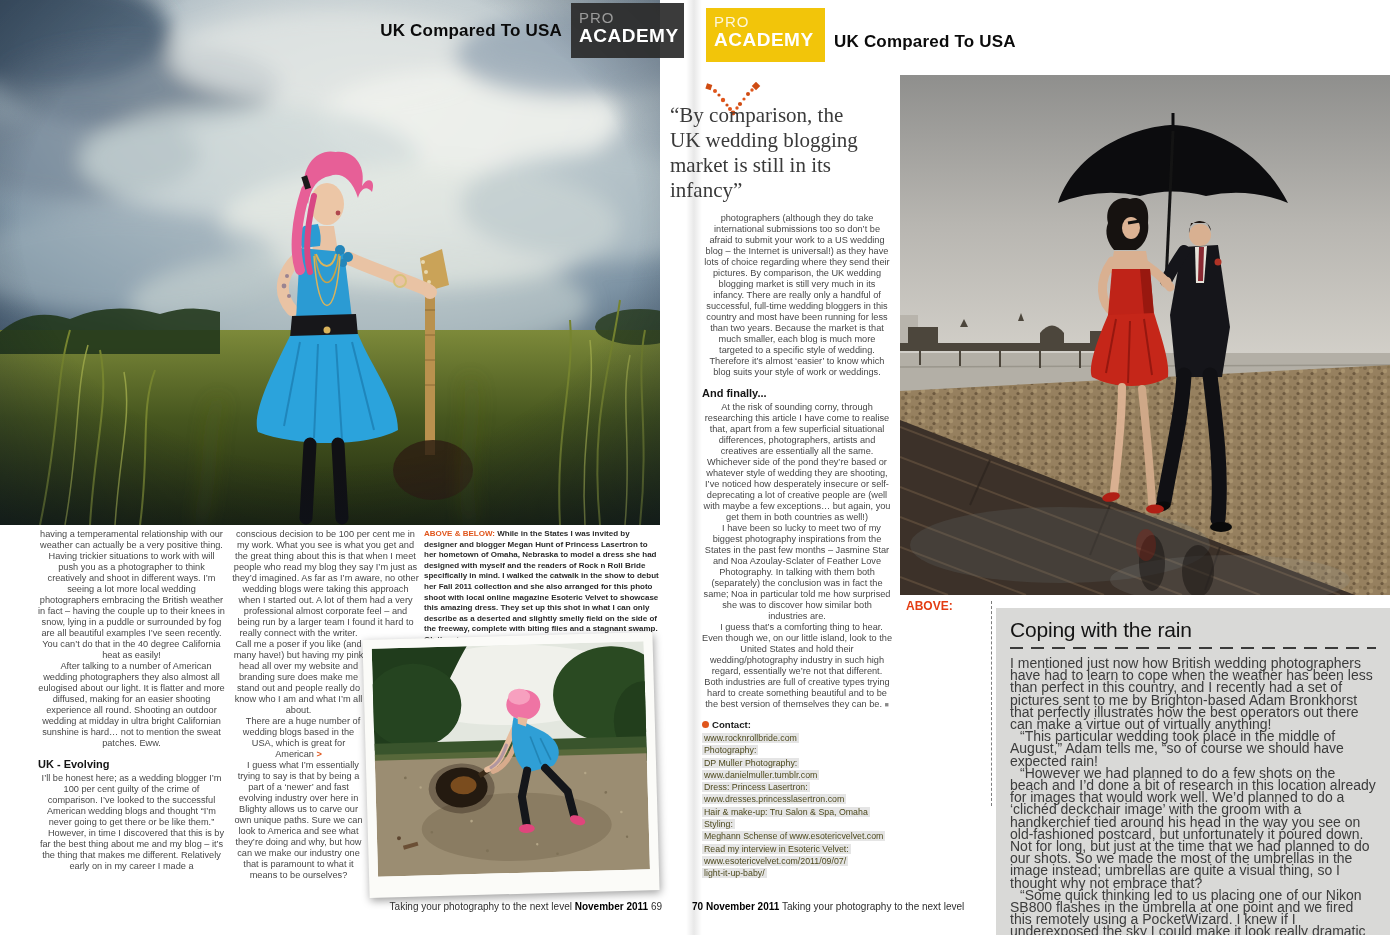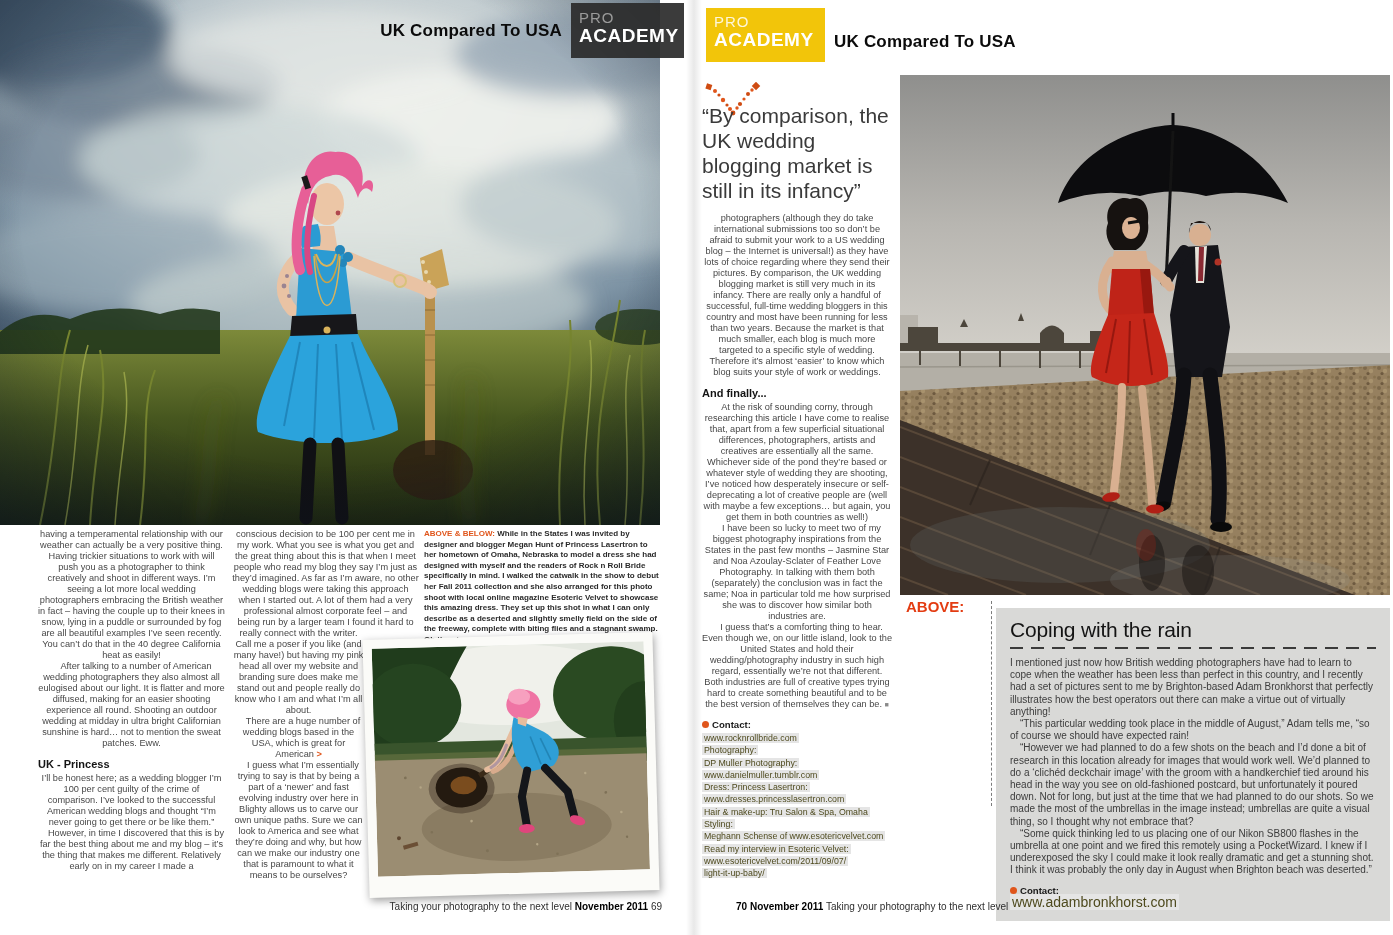--- a/index.html
+++ b/index.html
@@ -42,47 +42,47 @@
   .gutter { position:absolute; left:686px; top:0; width:16px; height:935px;
             background:linear-gradient(to right, rgba(0,0,0,0), rgba(0,0,0,0.09) 50%, rgba(0,0,0,0)); }
 
   
   .badge-yellow { position:absolute; left:706px; top:8px; width:119px; height:54px; background:#f2c50a; padding:6px 0 0 8px; }
   .badge-pro-y { display:block; font-size:15px; line-height:15px; color:rgba(255,255,255,0.85); letter-spacing:1px; }
   .badge-academy-y { display:block; font-size:19px; line-height:22px; font-weight:bold; color:#ffffff; letter-spacing:0.5px; }
   .title-right { position:absolute; left:834px; top:32px; font-size:17px; font-weight:bold; color:#0b0b0b; letter-spacing:0.2px; }
   .dotted-v { position:absolute; left:704px; top:82px; }
 
-  .pull-quote { position:absolute; left:702px; top:103px; width:198px;
-                font-family:Liberation Sans, sans-serif;
+  .pull-quote { position:absolute; left:670px; top:103px; width:198px;
+                font-family:Liberation Serif, serif;
                 font-size:21px; line-height:25px; color:#3a3a3a; }
   .colR { left:702px; width:190px; top:213px; }
   .contact-lines { margin-top:2px; }
   .contact-lines .cl { font-size:8.8px; line-height:12.3px; }
   .endmark { color:#8a8a8a; font-size:7px; }
 
   .photo-right { position:absolute; left:900px; top:75px; width:490px; height:520px; }
   .photo-right svg { display:block; width:100%; height:100%; }
 
   .caption-right { position:absolute; left:906px; top:601px; width:86px; padding-right:7px;
                    border-right:1px dashed #7c7c7c; min-height:205px;
-                   font-size:15px; line-height:11px; font-weight:bold; color:#2b2b2b; }
+                   font-size:12px; line-height:11px; font-weight:bold; color:#2b2b2b; }
   .cap-label-red { display:block; color:#e33c12; margin-bottom:1px; }
 
   .gray-box { position:absolute; left:996px; top:608px; width:394px; min-height:272px;
               background:#d9d9d7; padding:10px 14px 12px 14px; }
   .gray-box h2 { font-size:21px; font-weight:normal; color:#141414; letter-spacing:-0.2px; }
   .gray-box .dash { height:2px; margin:5px 0 8px 0;
               background:repeating-linear-gradient(90deg,#3a3a3a 0 13px, transparent 13px 21px); }
-  .gray-box p { font-size:10px; line-height:12.2px; color:#3c3c3c; }
+  .gray-box p { font-size:14px; line-height:12.2px; color:#3c3c3c; }
   .gray-box p.indent { text-indent:10px; }
   .gray-box .contact-head { margin-top:8px; }
   .box-contact-line { font-size:14px; line-height:13px; }
 
-  .footer-right { left:736px; top:901px; }
+  .footer-right { left:692px; top:901px; }
 </style>
 </head>
 <body>
 
 <div class="canvas">
 
   <section>
 
     <div class="hero">
       <svg viewBox="0 0 660 525" preserveAspectRatio="none">
@@ -199,21 +199,21 @@
         <div class="badge-dark">
           <span class="badge-pro">PRO</span>
           <span class="badge-academy">ACADEMY</span>
         </div>
       </div>
     </div>
 
     <div class="col col1">
       <p>having a temperamental relationship with our weather can actually be a very positive thing. Having trickier situations to work with will push you as a photographer to think creatively and shoot in different ways. I’m seeing a lot more local wedding photographers embracing the British weather in fact – having the couple up to their knees in snow, lying in a puddle or surrounded by fog are all beautiful examples I’ve seen recently. You can’t do that in the 40 degree California heat as easily!</p>
       <p class="indent">After talking to a number of American wedding photographers they also almost all eulogised about our light. It is flatter and more diffused, making for an easier shooting experience all round. Shooting an outdoor wedding at midday in ultra bright Californian sunshine is hard… not to mention the sweat patches. Eww.</p>
-      <h3 class="subhead">UK - Princess</h3>
+      <h3 class="subhead">UK - Evolving</h3>
       <p>I’ll be honest here; as a wedding blogger I’m 100 per cent guilty of the crime of comparison. I’ve looked to the successful American wedding blogs and thought “I’m never going to get there or be like them.”</p>
       <p class="indent">However, in time I discovered that this is by far the best thing about me and my blog – it’s the thing that makes me different. Relatively early on in my career I made a</p>
     </div>
 
     <div class="col col2">
       <div class="wrap-spacer"></div>
       <p>conscious decision to be 100 per cent me in my work. What you see is what you get and the great thing about this is that when I meet people who read my blog they say I’m just as they’d imagined. As far as I’m aware, no other wedding blogs were taking this approach when I started out. A lot of them had a very professional almost corporate feel – and being run by a larger team I found it hard to really connect with the writer. Call me a poser if you like (and many have!) but having my pink head all over my website and branding sure does make me stand out and people really do know who I am and what I’m all about.</p>
       <p class="indent"><span>There are a huge number of wedding blogs based in the USA, which is great for American</span> <span class="continue-arrow">&gt;</span></p>
       <p class="indent">I guess what I’m essentially trying to say is that by being a part of a ‘newer’ and fast evolving industry over here in Blighty allows us to carve our own unique paths. Sure we can look to America and see what they’re doing and why, but how can we make our industry one that is paramount to what it means to be ourselves?</p>
     </div>

